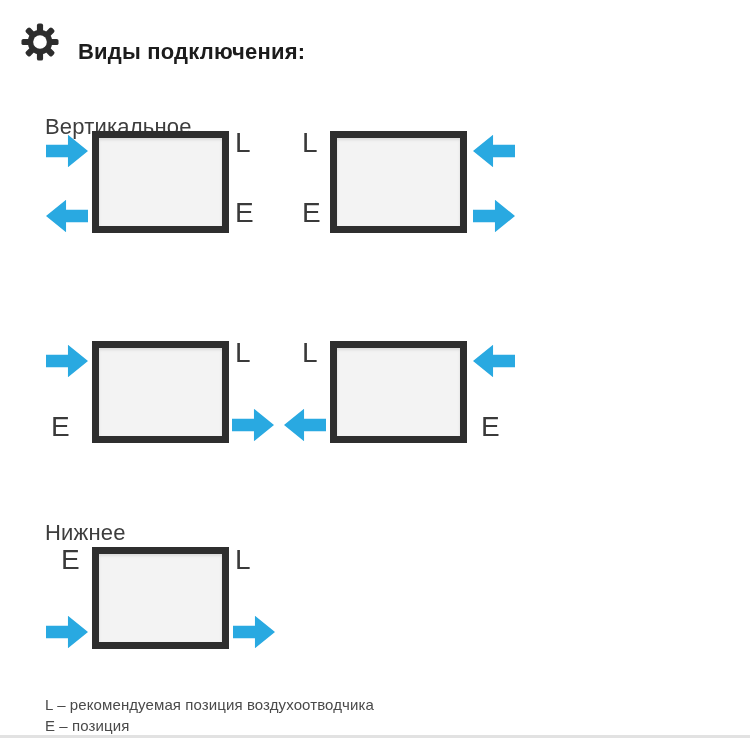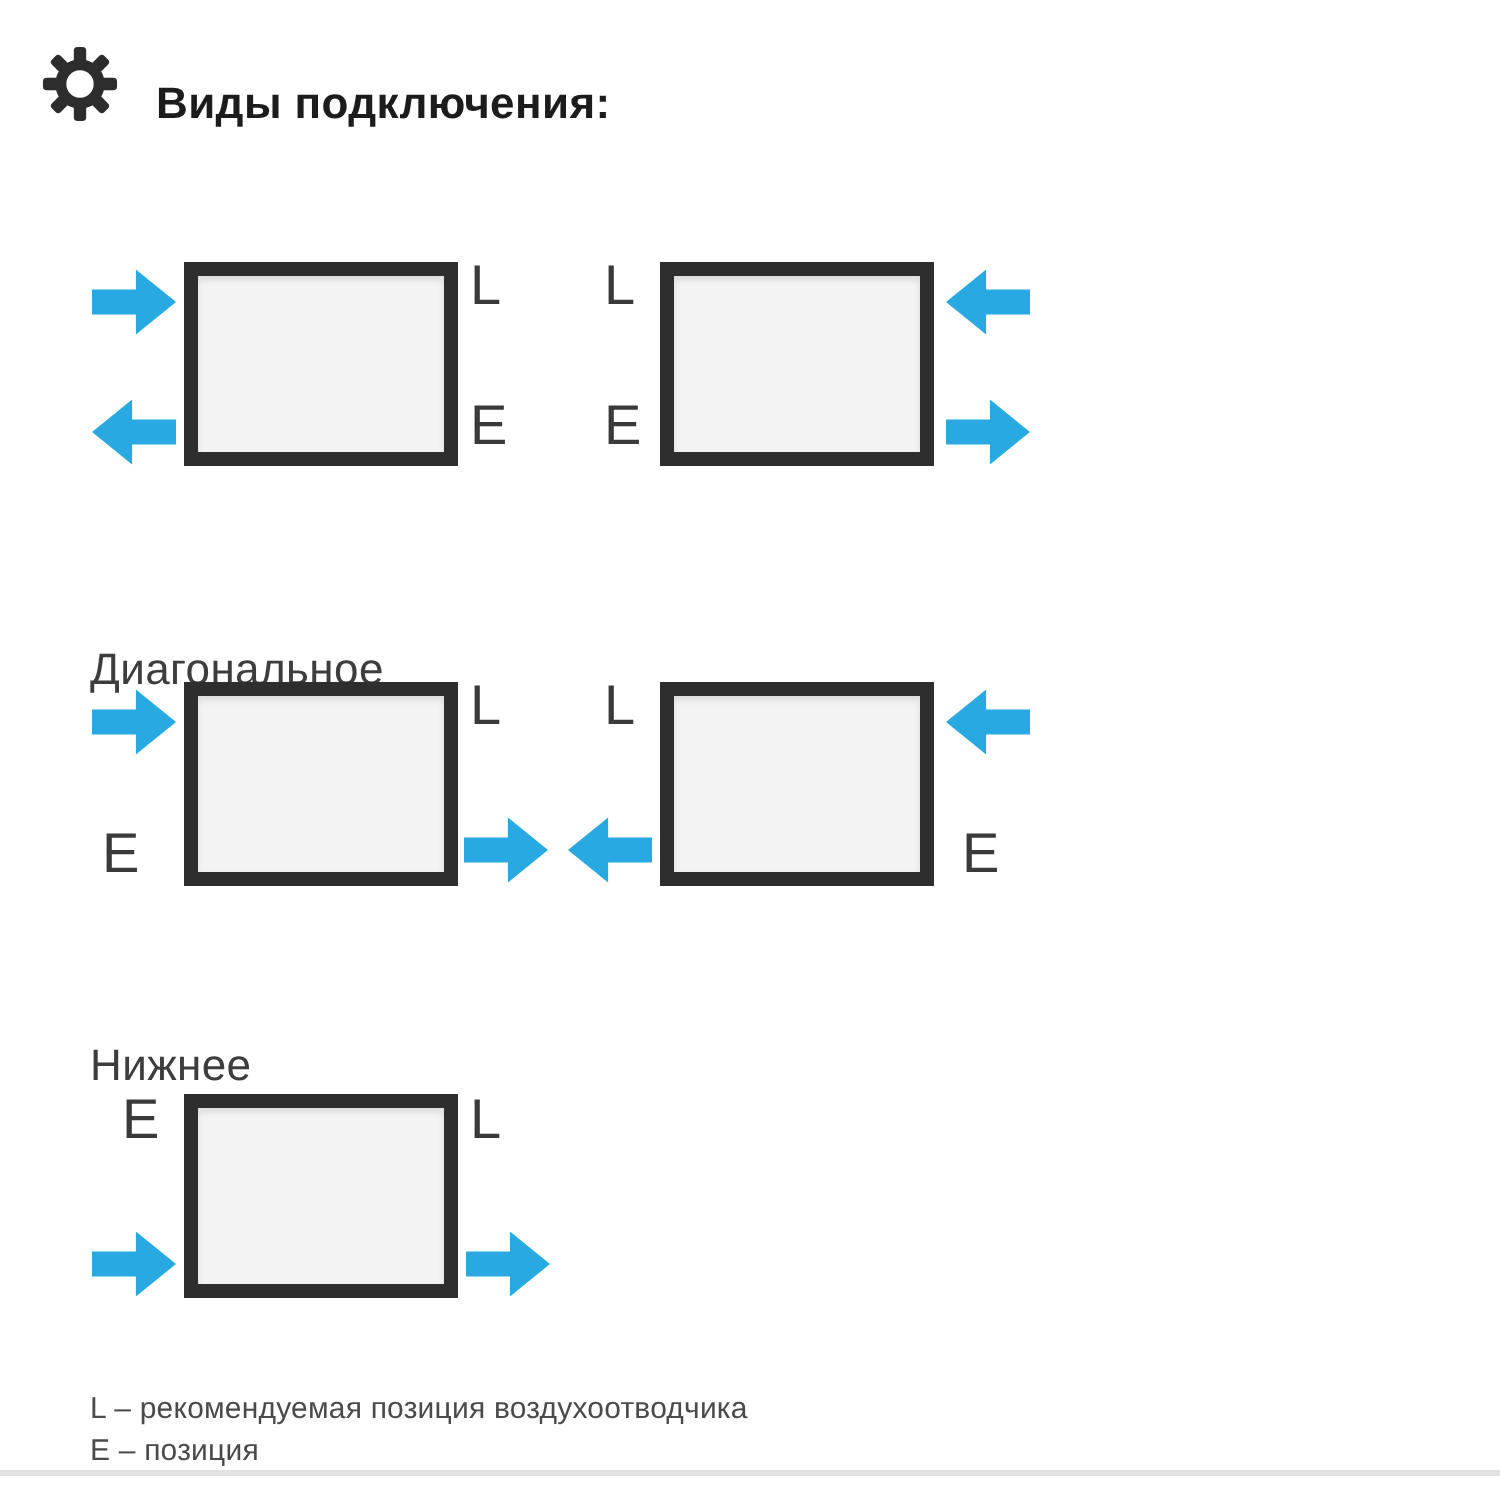--- a/index.html
+++ b/index.html
@@ -94,20 +94,21 @@
         <rect x="16.75" y="0.5" width="6.5" height="9" rx="2" transform="rotate(225 20 20)"></rect>
         <rect x="16.75" y="0.5" width="6.5" height="9" rx="2" transform="rotate(270 20 20)"></rect>
         <rect x="16.75" y="0.5" width="6.5" height="9" rx="2" transform="rotate(315 20 20)"></rect>
         <circle cx="20" cy="20" r="13"></circle>
       </g>
       <circle cx="20" cy="20" r="7.2" fill="#ffffff"></circle>
     </svg>
   </span>
   <h1 class="page-title">Виды подключения:</h1>
 
+  <h2 class="section-title" style="left:45px; top:98px;">Вертикальное</h2>
 
   <span class="arrow" style="left:46px; top:134px;">
     <svg viewBox="0 0 44 34">
         <path d="M0 10.5 H23 V0 L44 17 L23 34 V23.5 H0 Z" fill="#29A9E1"></path>
       </svg>
   </span>
   <span class="arrow" style="left:46px; top:199px;">
     <svg viewBox="0 0 44 34">
         <path d="M44 10.5 H21 V0 L0 17 L21 34 V23.5 H44 Z" fill="#29A9E1"></path>
       </svg>
@@ -123,21 +124,20 @@
     <svg viewBox="0 0 44 34">
         <path d="M44 10.5 H21 V0 L0 17 L21 34 V23.5 H44 Z" fill="#29A9E1"></path>
       </svg>
   </span>
   <span class="arrow" style="left:473px; top:199px;">
     <svg viewBox="0 0 44 34">
         <path d="M0 10.5 H23 V0 L44 17 L23 34 V23.5 H0 Z" fill="#29A9E1"></path>
       </svg>
   </span>
 
-  <h2 class="section-title" style="left:45px; top:306px;">Диагональное</h2>
 
   <span class="arrow" style="left:46px; top:344px;">
     <svg viewBox="0 0 44 34">
         <path d="M0 10.5 H23 V0 L44 17 L23 34 V23.5 H0 Z" fill="#29A9E1"></path>
       </svg>
   </span>
   <span class="port-label" style="left:51px; top:413px;">E</span>
   <div class="radiator" style="left:92px; top:341px;"></div>
   <span class="port-label" style="left:235px; top:339px;">L</span>
   <span class="arrow" style="left:232px; top:408px;">

